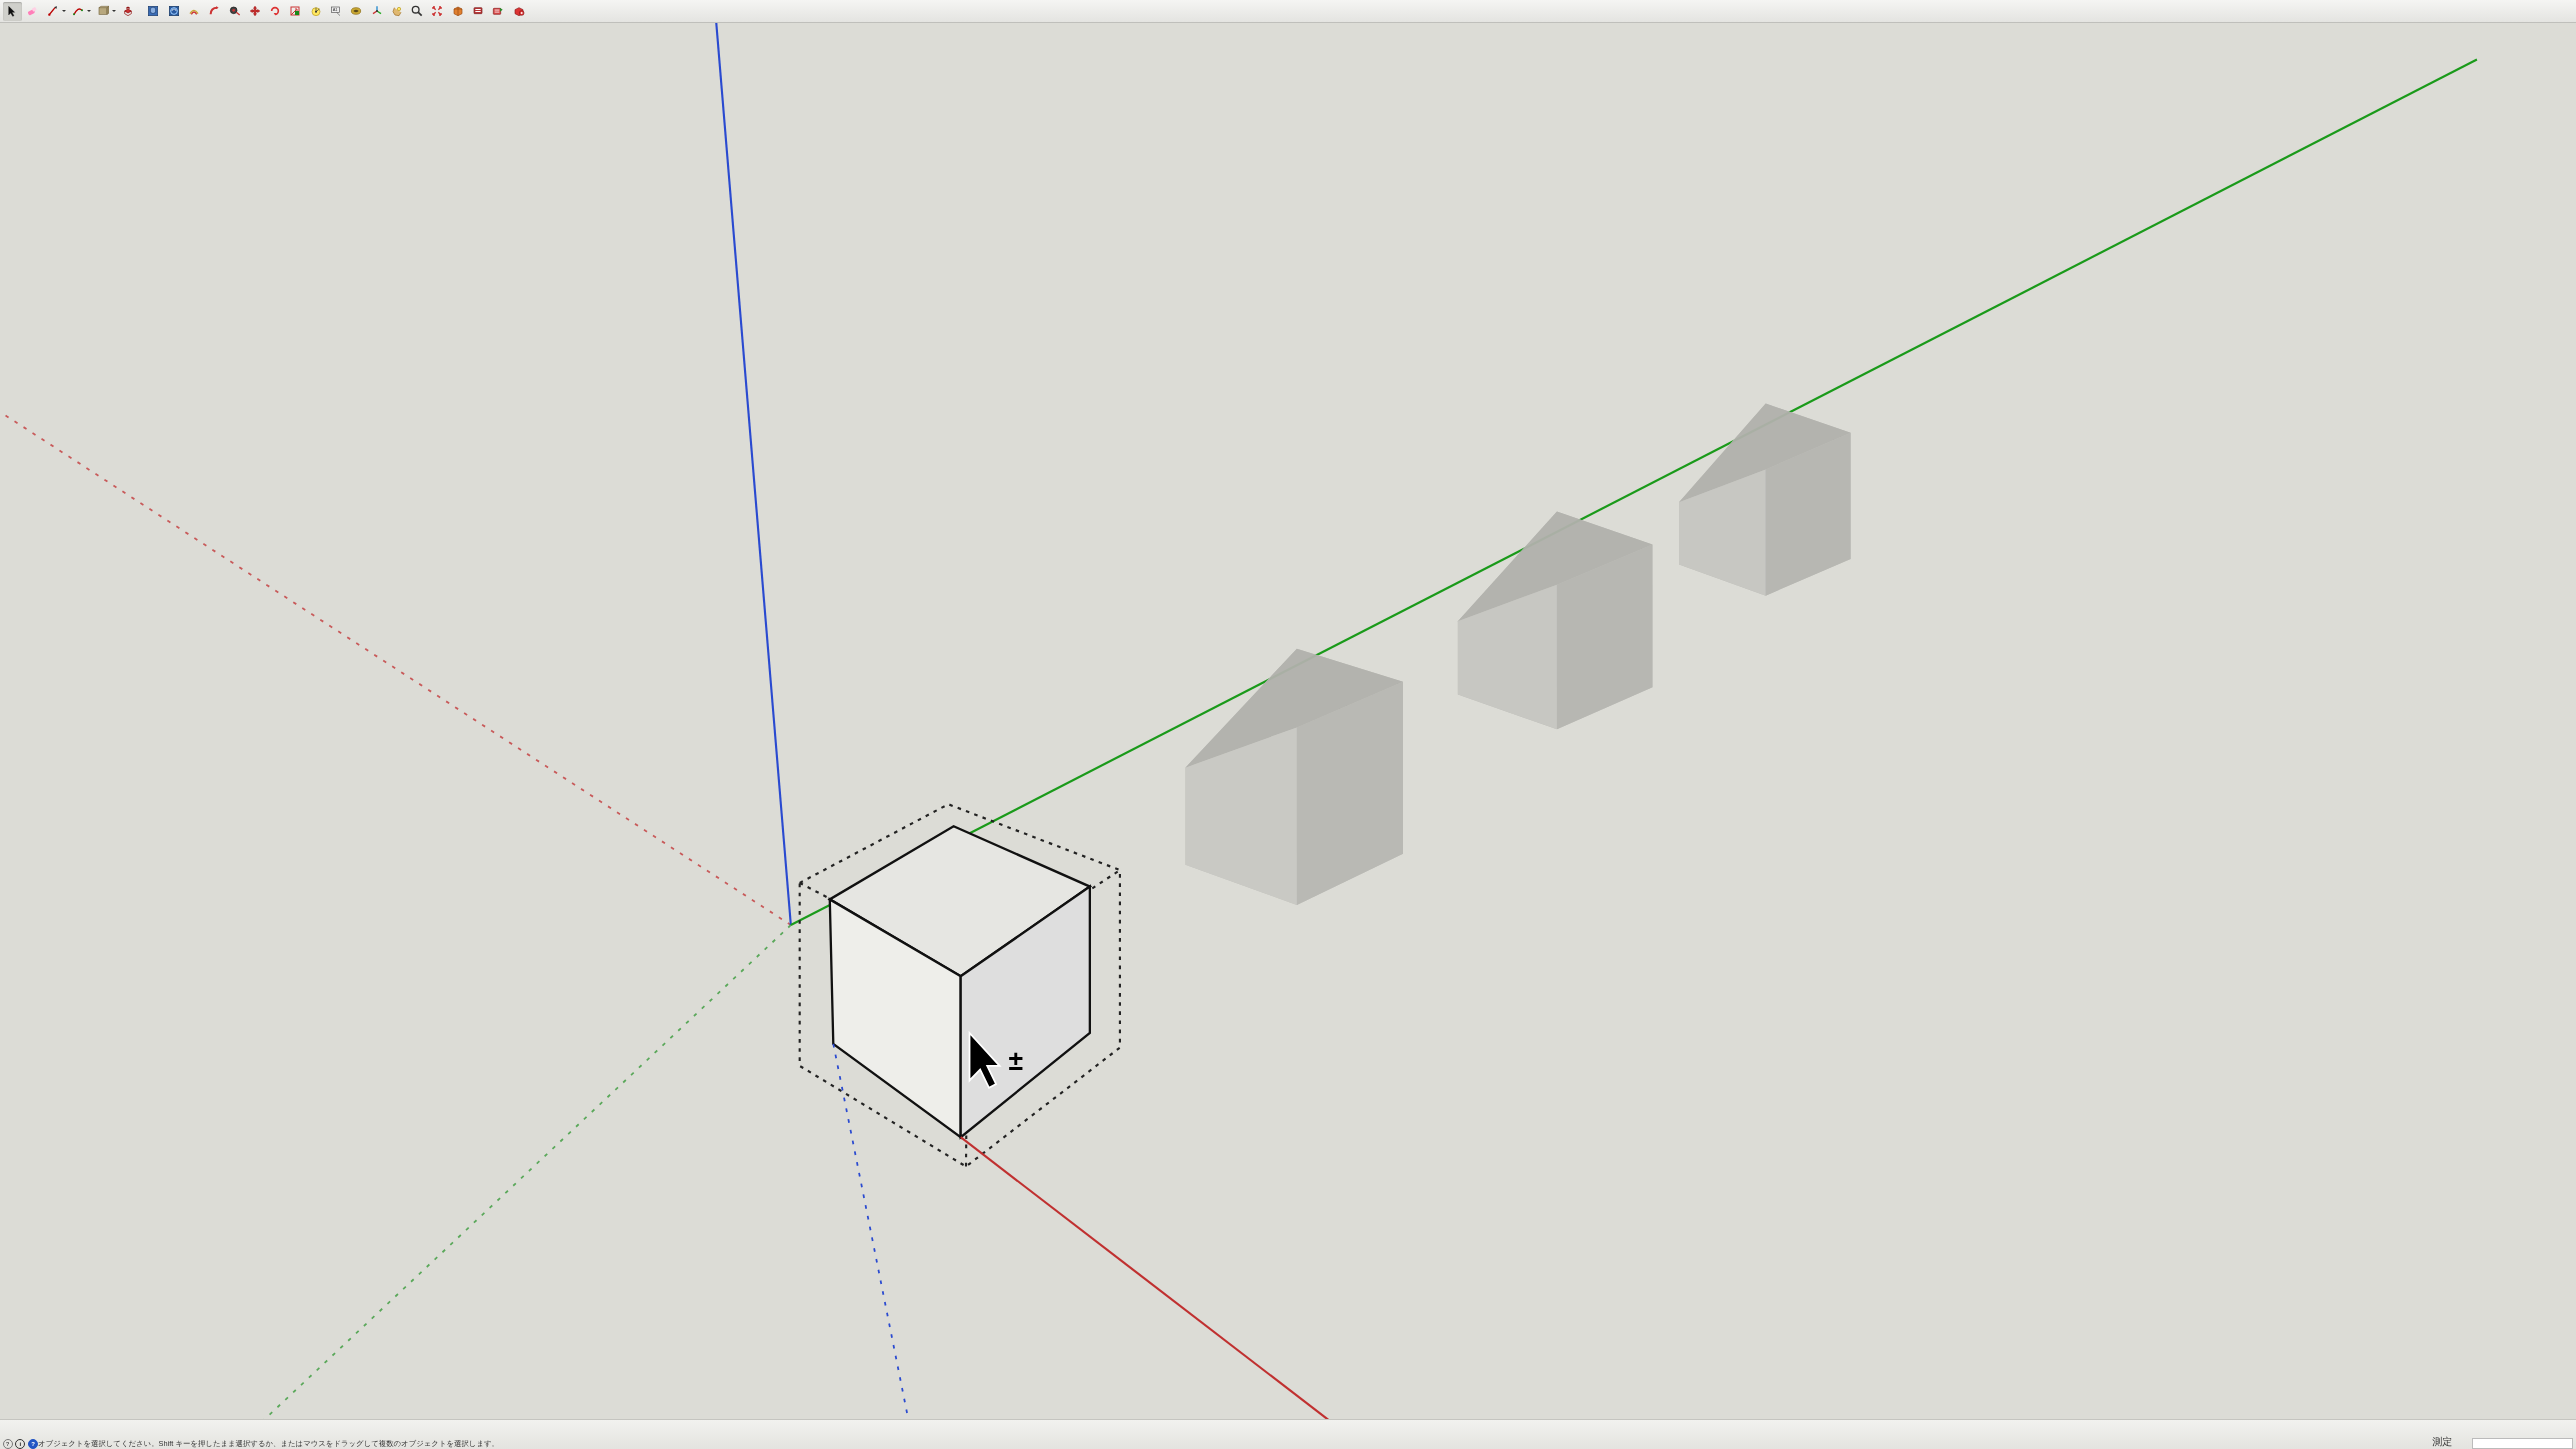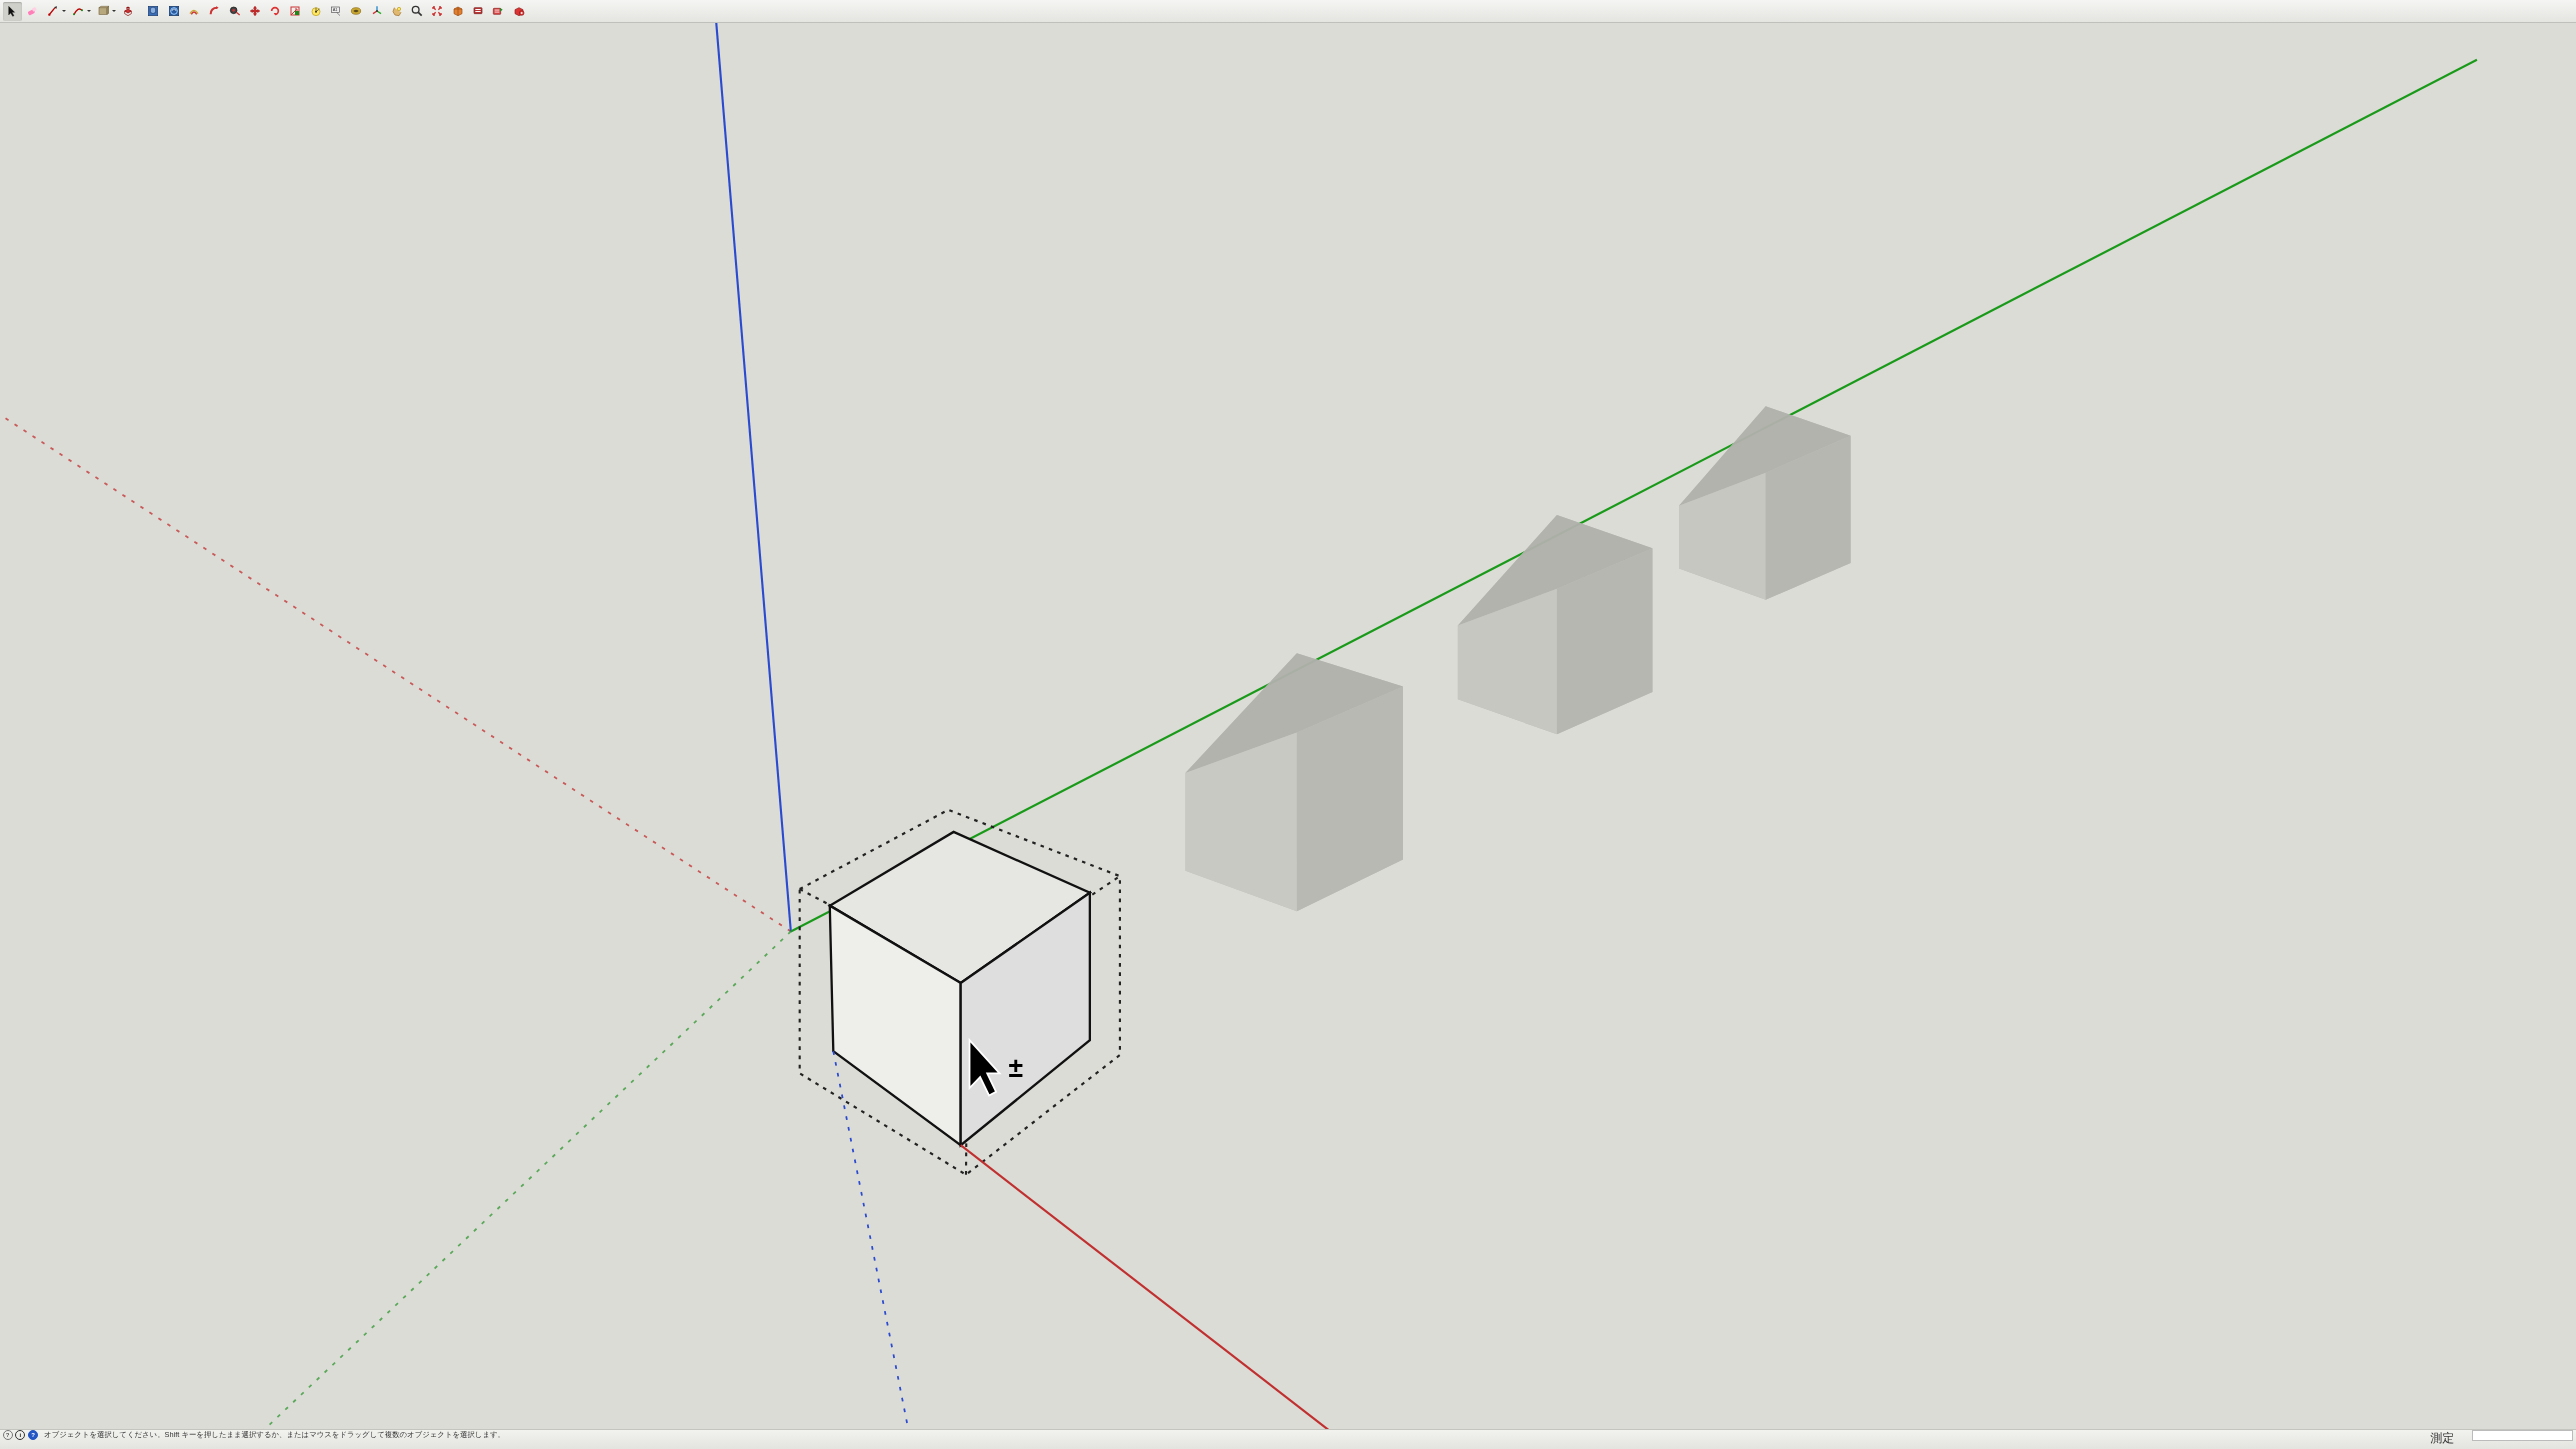--- a/index.html
+++ b/index.html
@@ -39,37 +39,37 @@
   
   .viewport {
     flex: 1;
     position: relative;
     background: #dcdcd6;
   }
   .viewport svg { position:absolute; inset:0; width:100%; height:100%; }
 
   
   .statusbar {
-    height: 20px;
+    height: 30px;
     background: linear-gradient(#f2f2ef, #e3e3df);
     border-top: 0.7px solid #c5c5c0;
     display: flex;
-    align-items: flex-start;
+    align-items: flex-end;
     font-size: 7.4px;
     color: #333;
     padding: 0 2.7px;
-    gap: 6px;
+    gap: 0;
   }
   .status-icons { display:flex; gap:2.7px; align-items:center; }
   .status-icons .ic { width:10px; height:10px; border:0.8px solid #777; border-radius:50%; display:flex; align-items:center; justify-content:center; font-size:6px; color:#555; font-weight:bold; line-height:1;}
   .status-icons .ic.dark { border-color:#333; color:#222; }
   .status-icons .ic.blue { border-color:#2355c4; background:#2355c4; color:#fff; }
   .status-text { flex:0 0 auto; white-space:nowrap; }
   .status-spacer { flex:1; }
-  .measure-label { font-size:12px; color:#333; margin-right:12px; }
+  .measure-label { font-size:10px; color:#333; margin-right:20px; }
   .measure-input {
     width: 101px; height:10.7px;
     background:#fff; border:0.7px solid #bbb;
     font-size:7.4px; padding:0 2px;
   }
 </style>
 </head>
 <body>
 
 <div class="toolbar">

